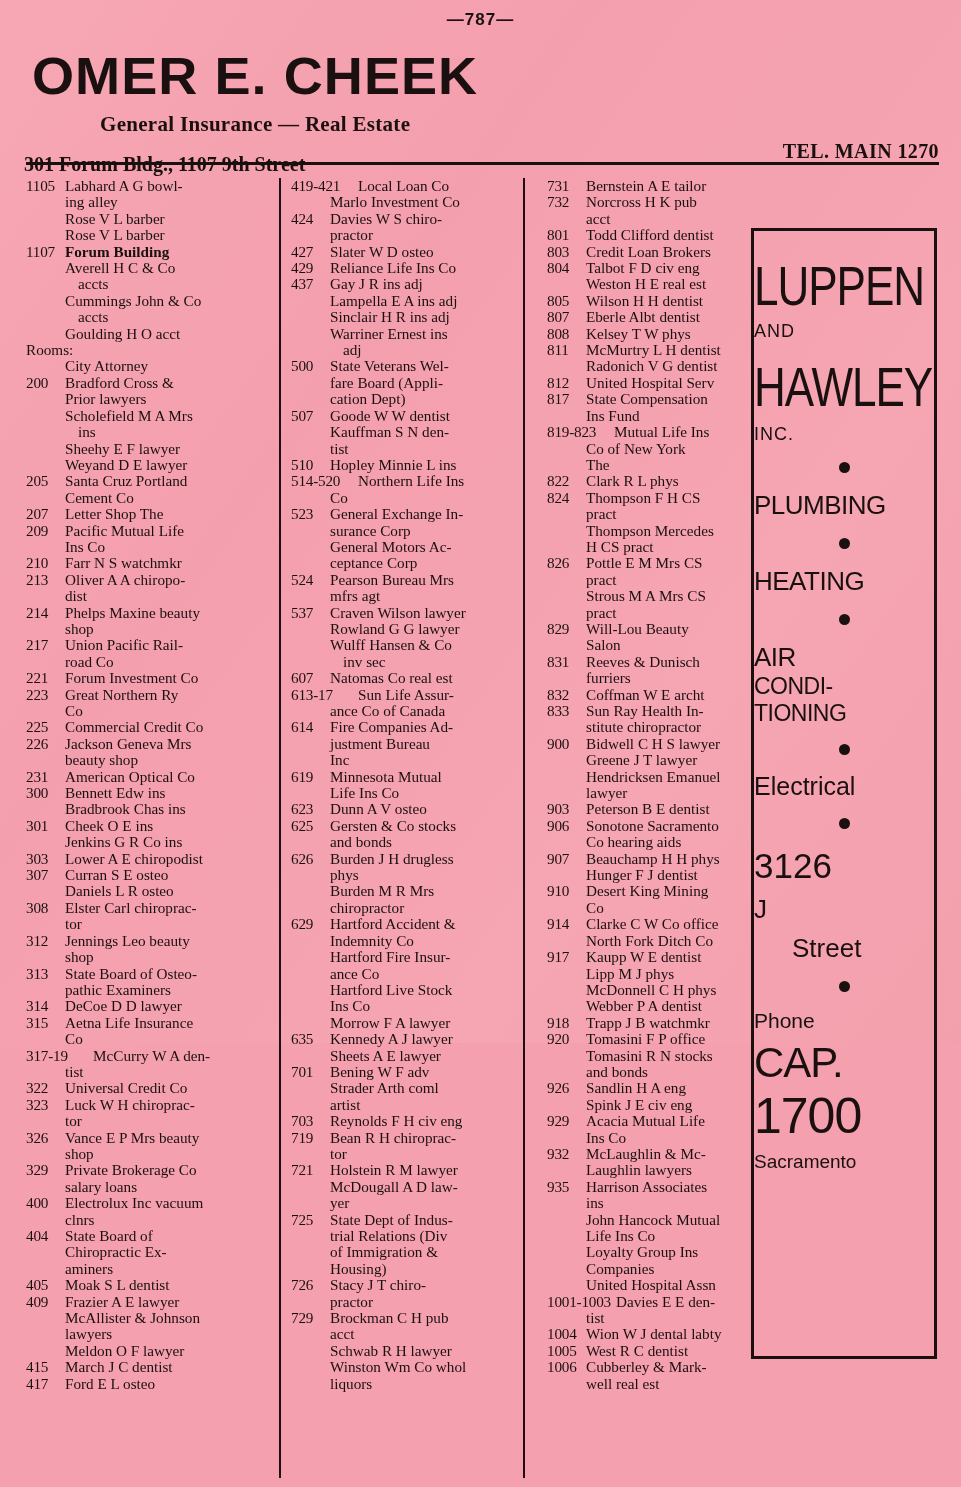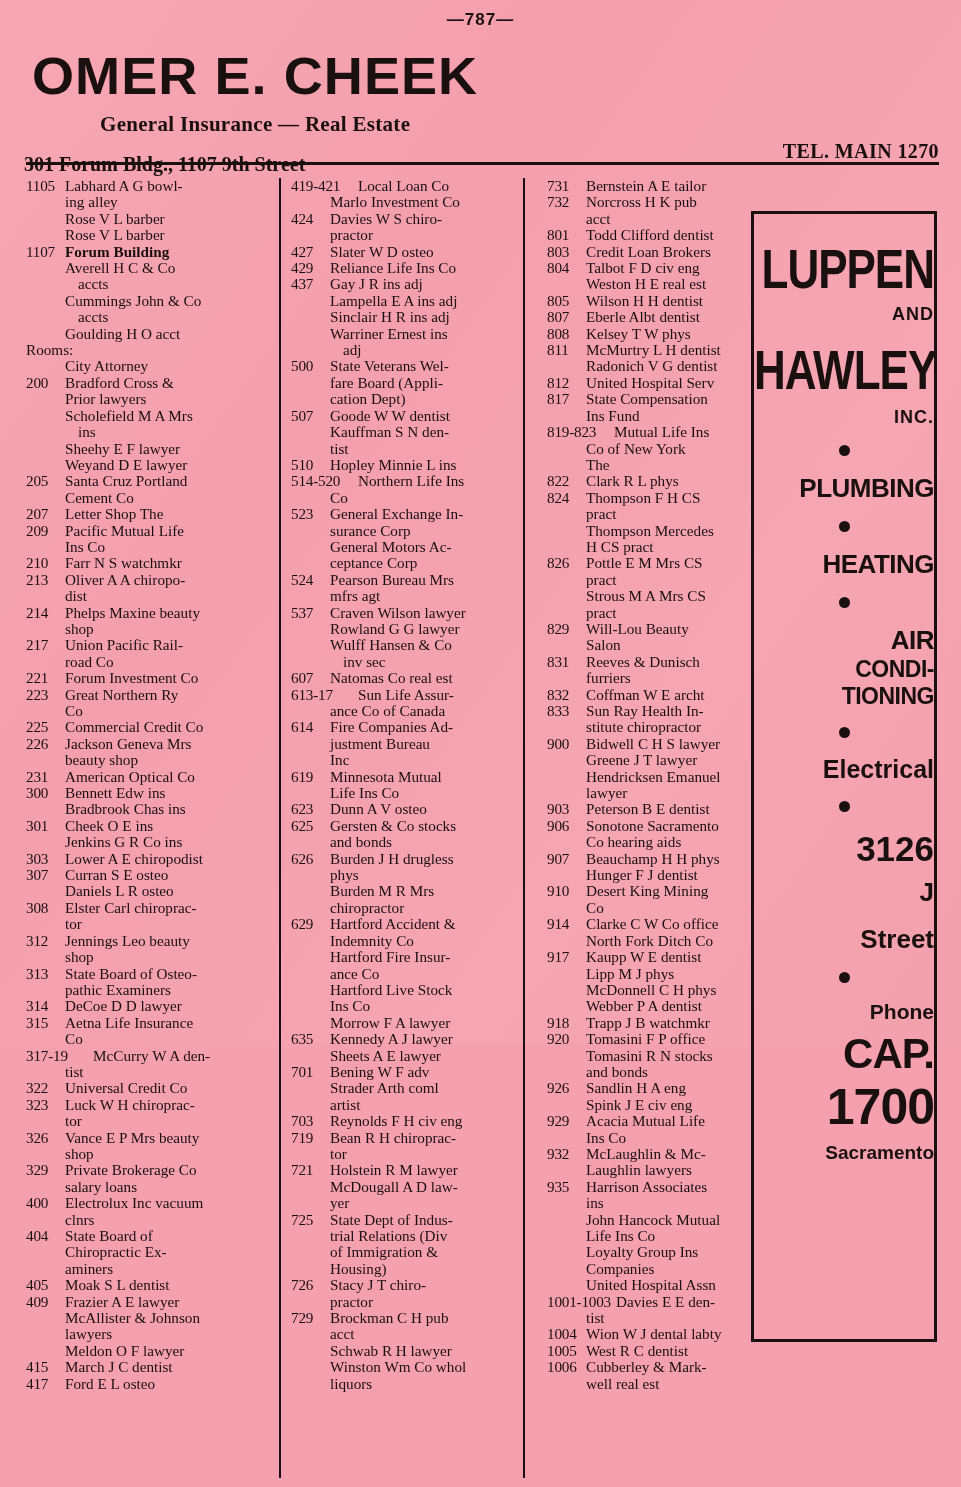--- a/index.html
+++ b/index.html
@@ -138,27 +138,27 @@
   .num.wide { min-width: 62px; }
   .txt { flex: 1 1 auto; white-space: normal; }
   .ind1 { padding-left: 39px; }
   .ind2 { padding-left: 52px; }
   .bold { font-weight: bold; }
   .plain { padding-left: 0; }
   
   .side-ad {
     position: absolute;
     right: 24px;
-    top: 211px;
+    top: 228px;
     width: 180px;
     height: 1125px;
     border: 3px solid #1a1010;
-    text-align: right;
+    text-align: left;
     font-family: "Liberation Sans", sans-serif;
-    font-weight: bold;
+    font-weight: normal;
     color: #1a1010;
     overflow: hidden;
   }
   .side-ad .big {
     font-size: 44px;
     letter-spacing: -1px;
     margin-top: 24px;
     transform: scaleY(1.25);
     transform-origin: center top;
   }
@@ -186,21 +186,21 @@
     margin: 17px auto;
   }
   .side-ad .svc {
     font-size: 26px;
     letter-spacing: -0.5px;
   }
   .side-ad .svc.small { font-size: 23px; }
   .side-ad .elec { font-size: 25px; }
   .side-ad .addr-num { font-size: 35px; letter-spacing: 0px; }
   .side-ad .addr-j { font-size: 26px; margin-top: 8px; }
-  .side-ad .addr-st { font-size: 26px; margin-top: 16px; }
+  .side-ad .addr-st { font-size: 26px; margin-top: 8px; padding-left: 38px; }
   .side-ad .phone-lbl { font-size: 21px; }
   .side-ad .cap { font-size: 42px; margin-top: 6px; letter-spacing: -1px; }
   .side-ad .num1700 { font-size: 50px; margin-top: 0px; letter-spacing: -1px; }
   .side-ad .city { font-size: 19px; margin-top: 6px; }
 </style>
 </head>
 <body>
 
 <div class="page">
 

